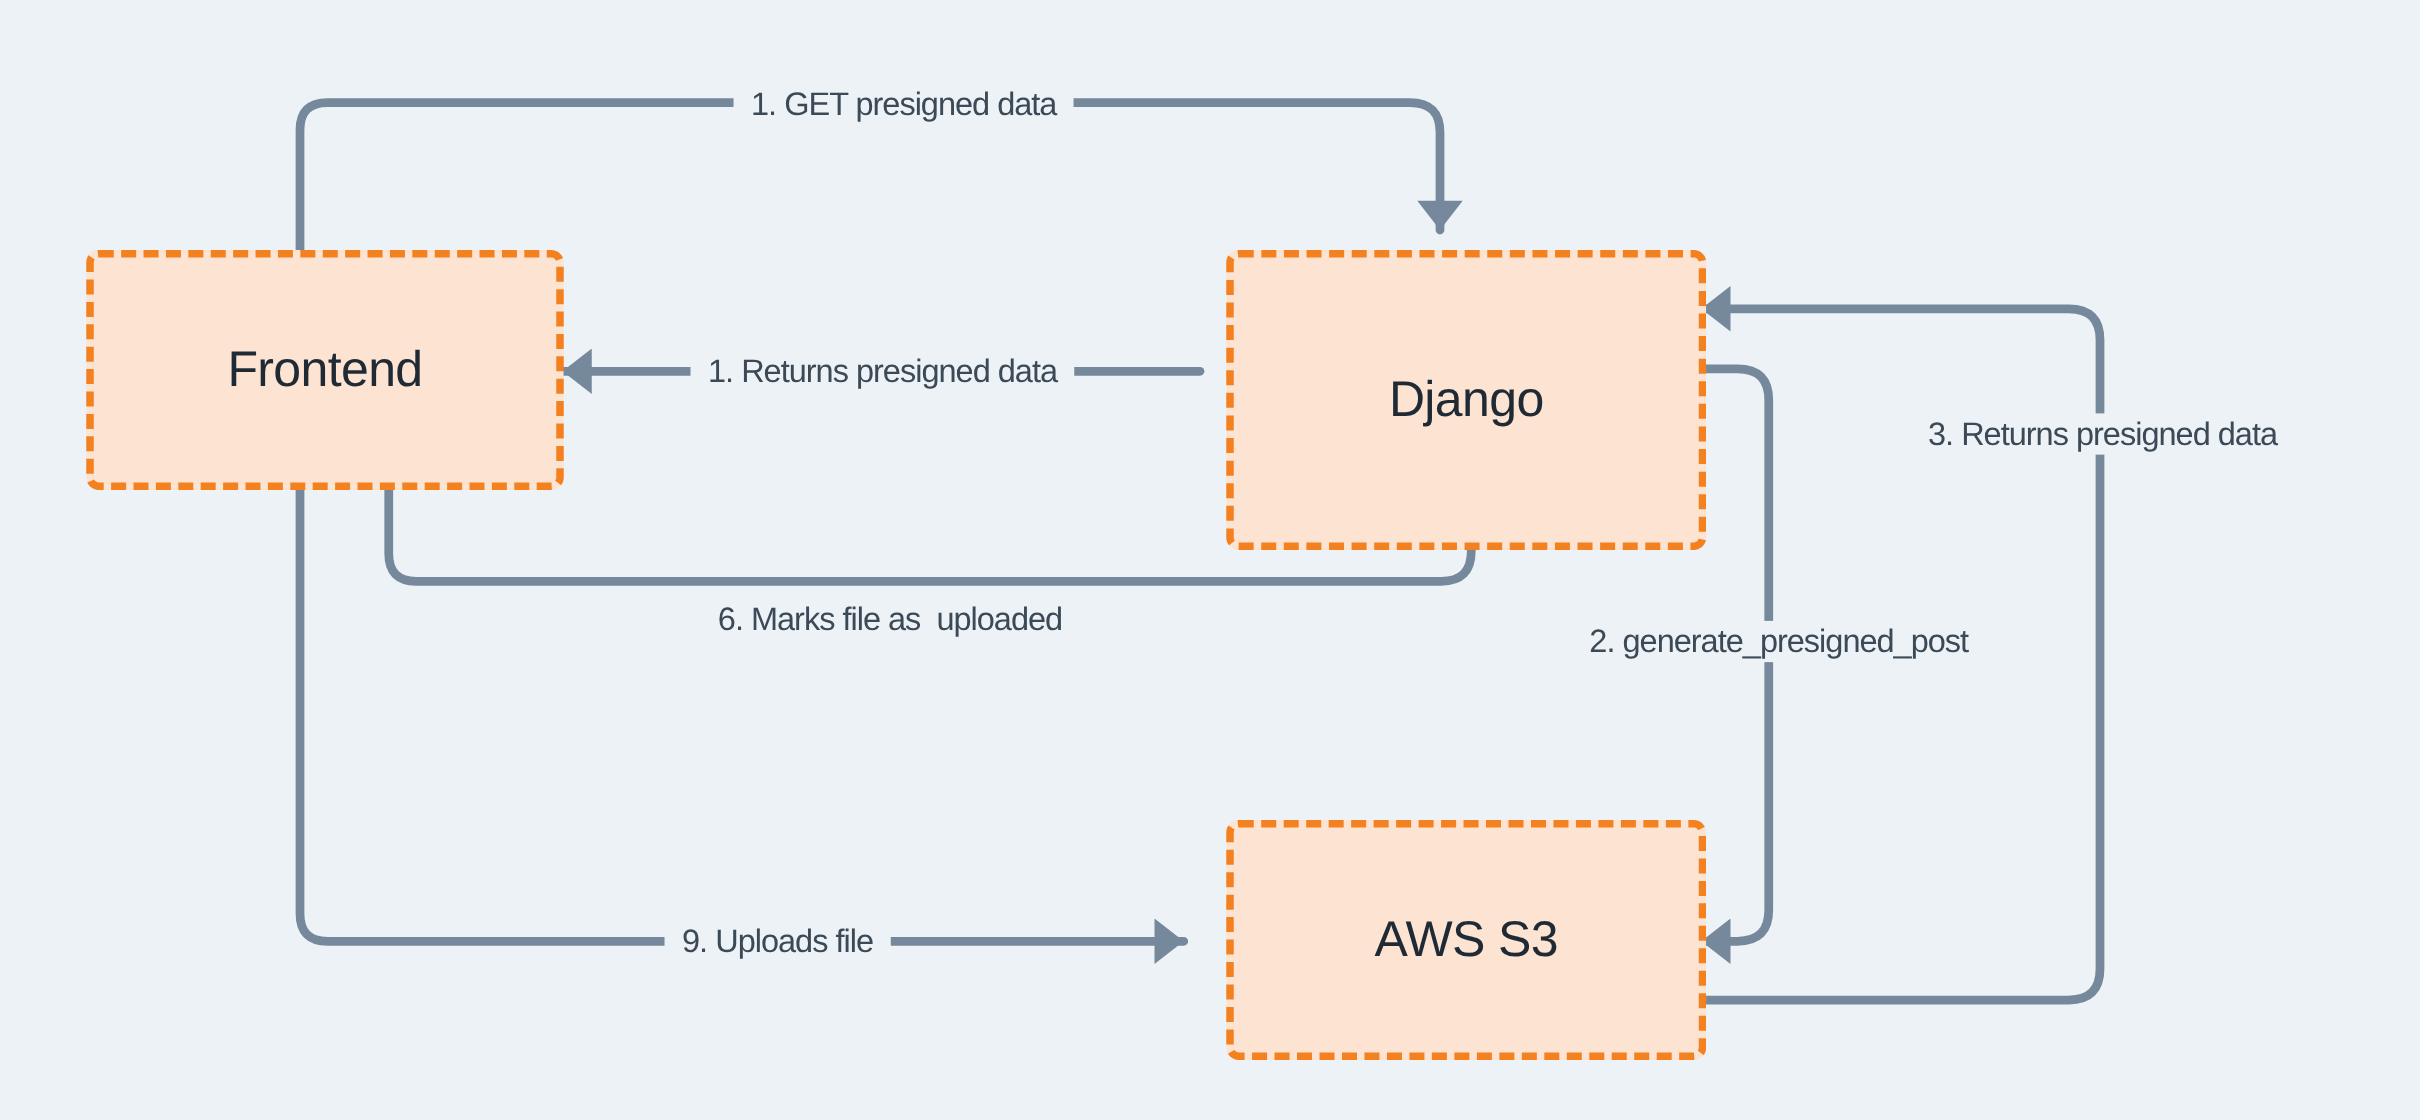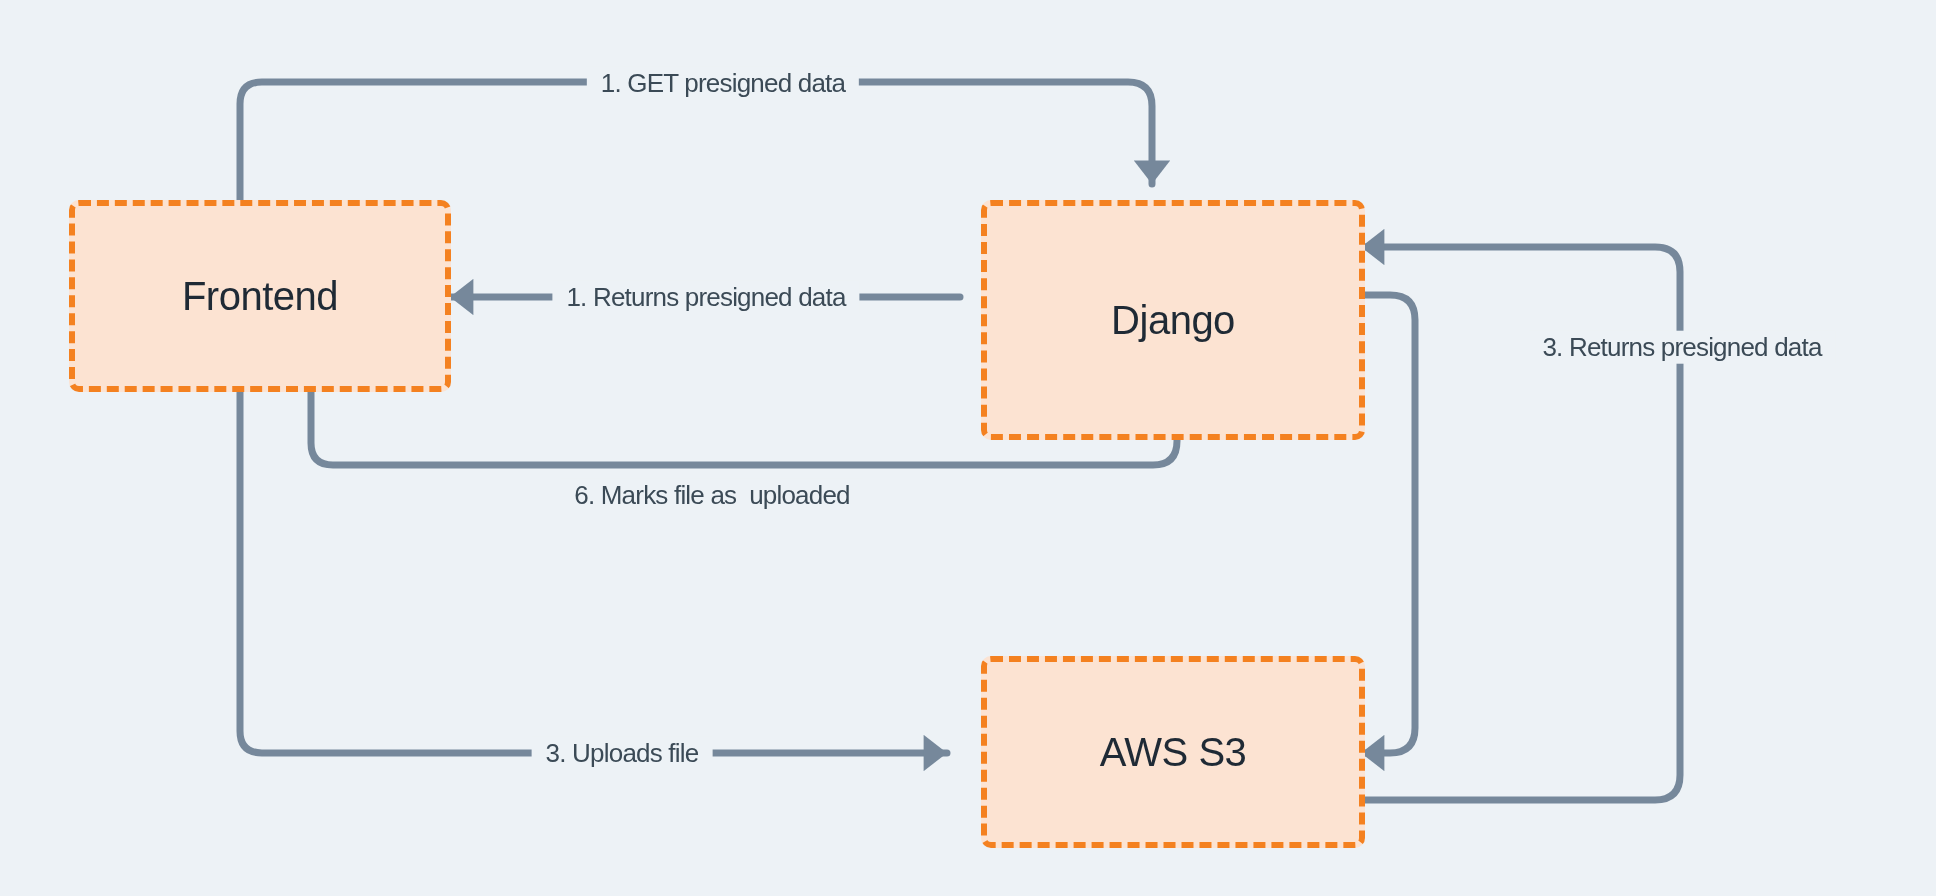--- a/index.html
+++ b/index.html
@@ -69,23 +69,24 @@
       <path d="M 240 200 V 104 Q 240 82 262 82 H 1128 Q 1152 82 1152 106 V 184" marker-end="url(#ah)"></path>
       <path d="M 960 297 H 450" marker-end="url(#ah)"></path>
       <path d="M 311 392 V 443 Q 311 465 333 465 H 1153 Q 1177 465 1177 441 V 403" marker-end="url(#ah)"></path>
       <path d="M 240 392 V 731 Q 240 753 262 753 H 947" marker-end="url(#ah)"></path>
       <path d="M 1344 295 H 1390 Q 1415 295 1415 320 V 728 Q 1415 753 1390 753 H 1361" marker-end="url(#ah)"></path>
       <path d="M 1348 800 H 1655 Q 1680 800 1680 775 V 272 Q 1680 247 1655 247 H 1361" marker-end="url(#ah)"></path>
     </g>
   </svg>
 
   <div class="edge-label el-1">1. GET presigned data</div>
+  <div class="edge-label el-2">2. generate_presigned_post</div>
   <div class="edge-label el-3">3. Returns presigned data</div>
   <div class="edge-label el-4">1. Returns presigned data</div>
-  <div class="edge-label el-5">3. Uploads file</div>
+  <div class="edge-label el-5">9. Uploads file</div>
   <div class="edge-label el-6">6. Marks file as  uploaded</div>
 
   <div class="node node-frontend">
     <span class="node-label">Frontend</span>
   </div>
   <div class="node node-django">
     <span class="node-label">Django</span>
   </div>
   <div class="node node-s3">
     <span class="node-label">AWS S3</span>

